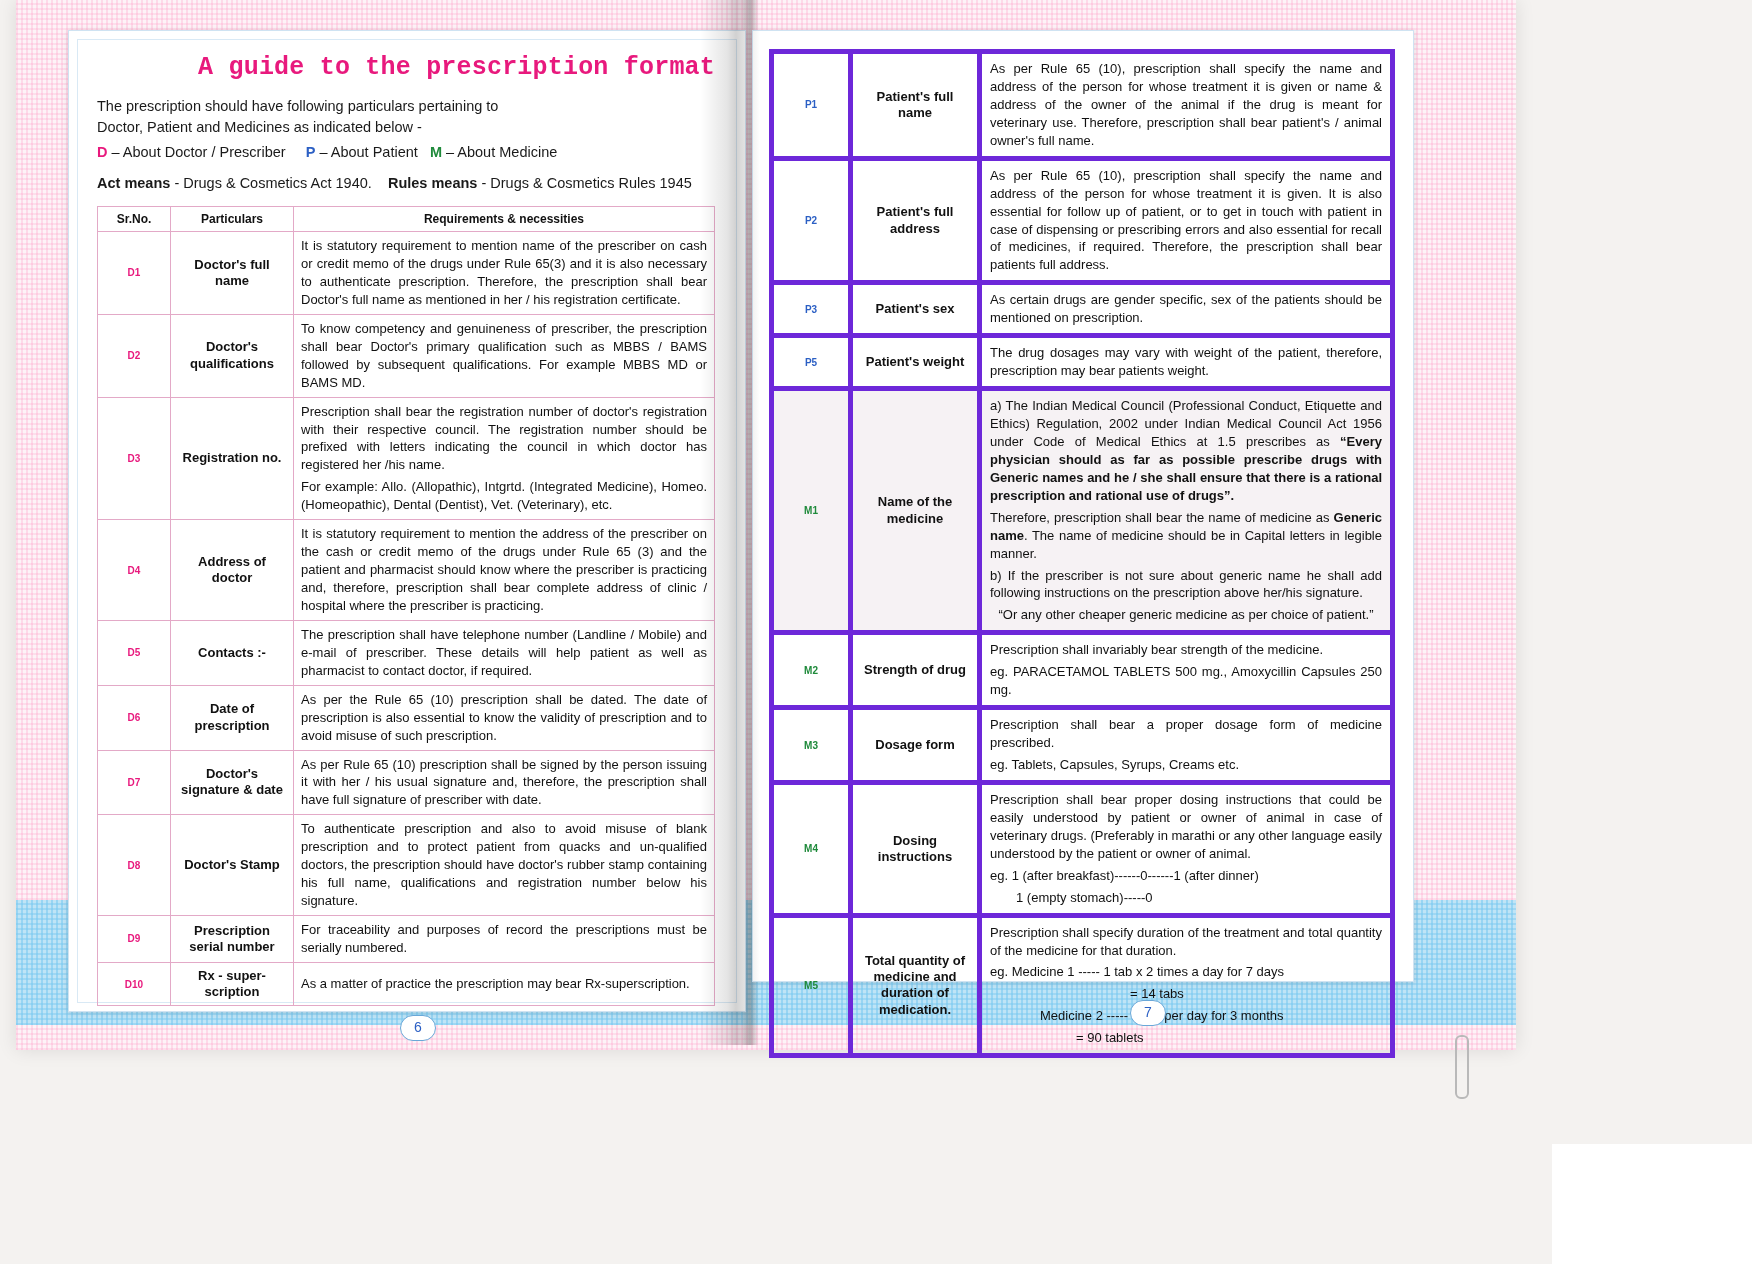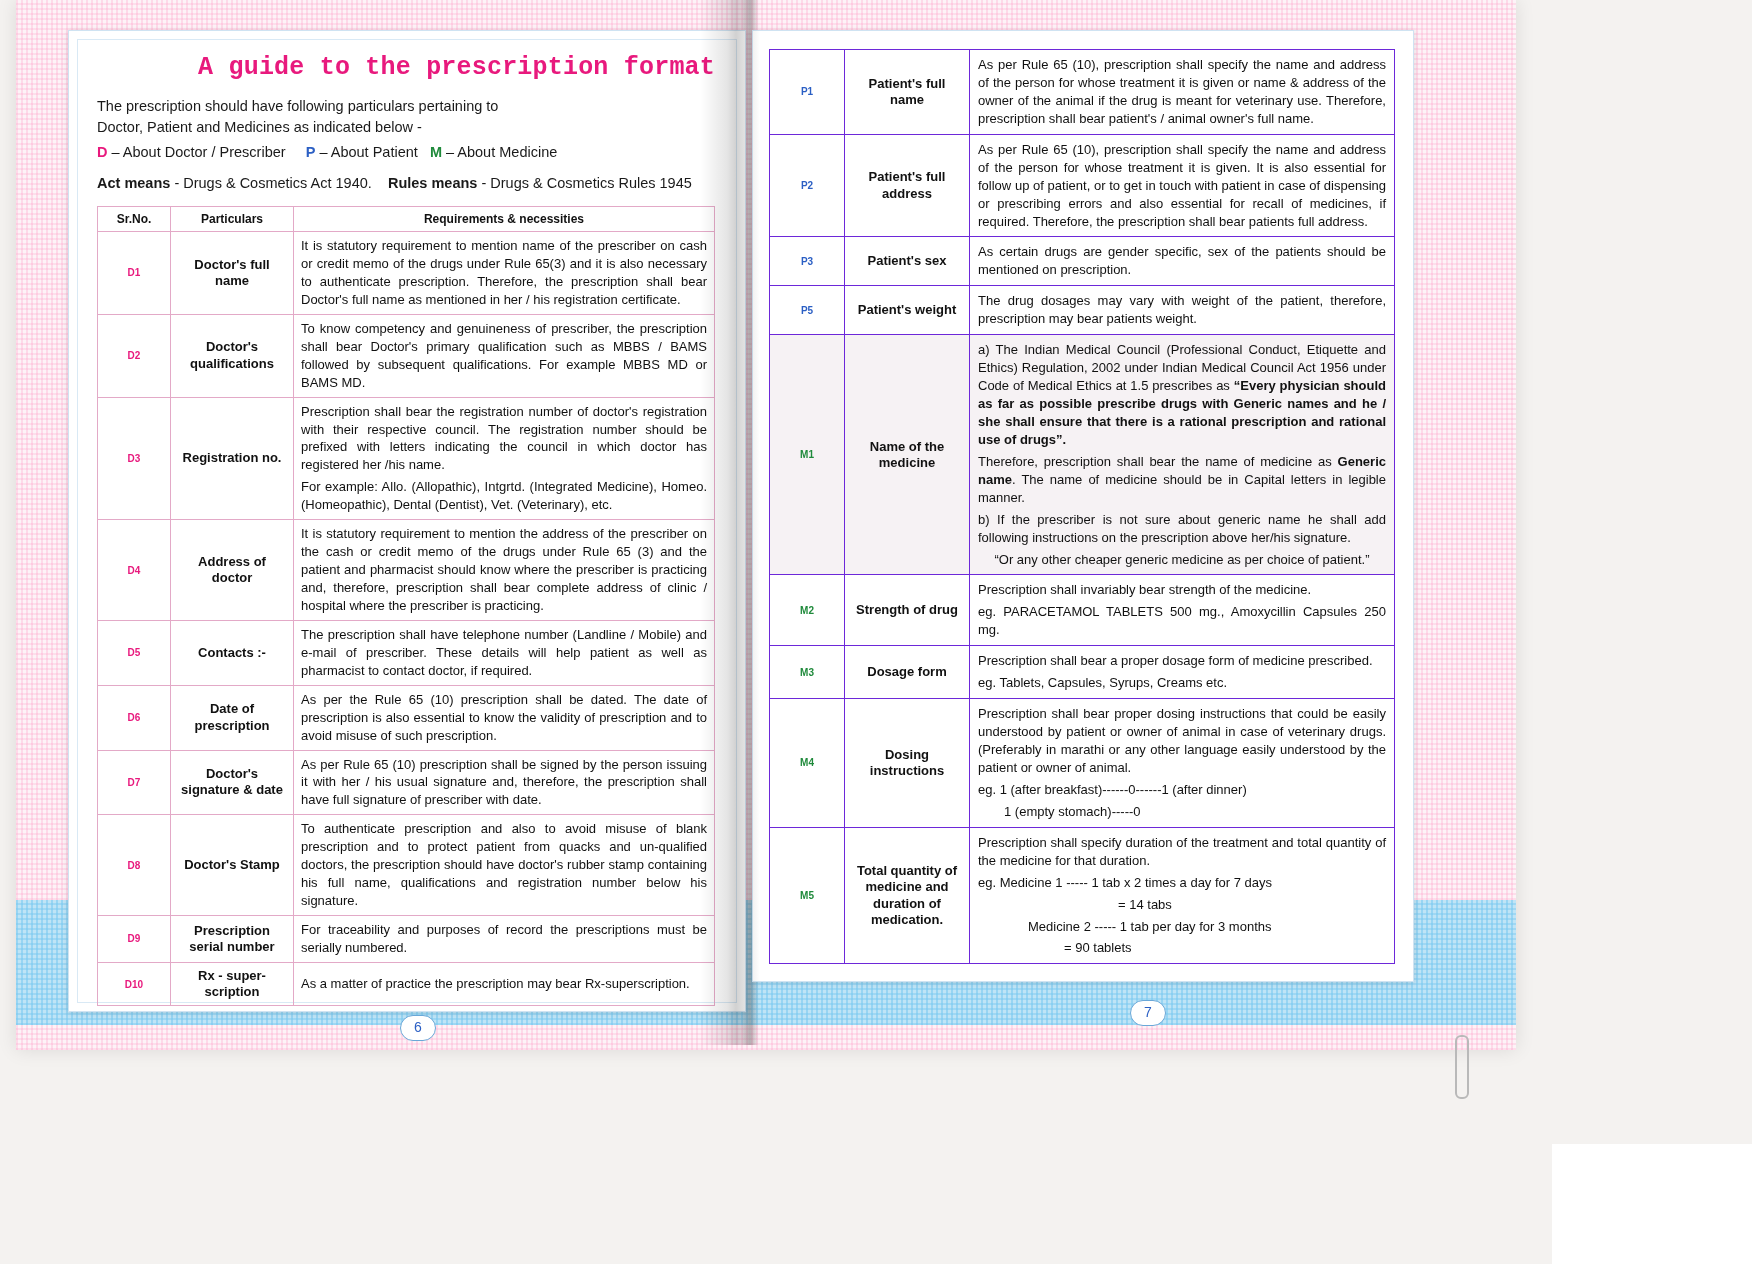--- a/index.html
+++ b/index.html
@@ -69,21 +69,21 @@
   td.code.green{color:#1f8a3b;}
   td.part{text-align:center;font-weight:bold;color:#111;width:108px;line-height:1.25;}
   td.req{text-align:justify;color:#111;line-height:1.38;font-size:13px;}
   td.req p{margin:0 0 4px 0;}
   td.req p:last-child{margin-bottom:0;}
   .indent{padding-left:26px;display:block;}
 
   
   .content-right{position:absolute;left:16px;top:18px;width:626px;}
   table.t2{border-collapse:collapse;width:100%;font-size:13px;}
-  table.t2 td{border:1px solid #6d28d9;vertical-align:middle;padding:6px 8px;}
+  table.t2 td{border:5px solid #6d28d9;vertical-align:middle;padding:6px 8px;}
   table.t2 td.req{font-size:13px;}
   .shade{background:#f6f2f4;}
 
   
   .pagenum{
     position:absolute;width:34px;height:24px;border:1px solid #6aa8d8;border-radius:13px;
     color:#2b5fc4;font-size:14px;text-align:center;line-height:23px;background:#fff;
   }
   #pn-left{left:400px;top:1015px;}
   #pn-right{left:1130px;top:1000px;}

